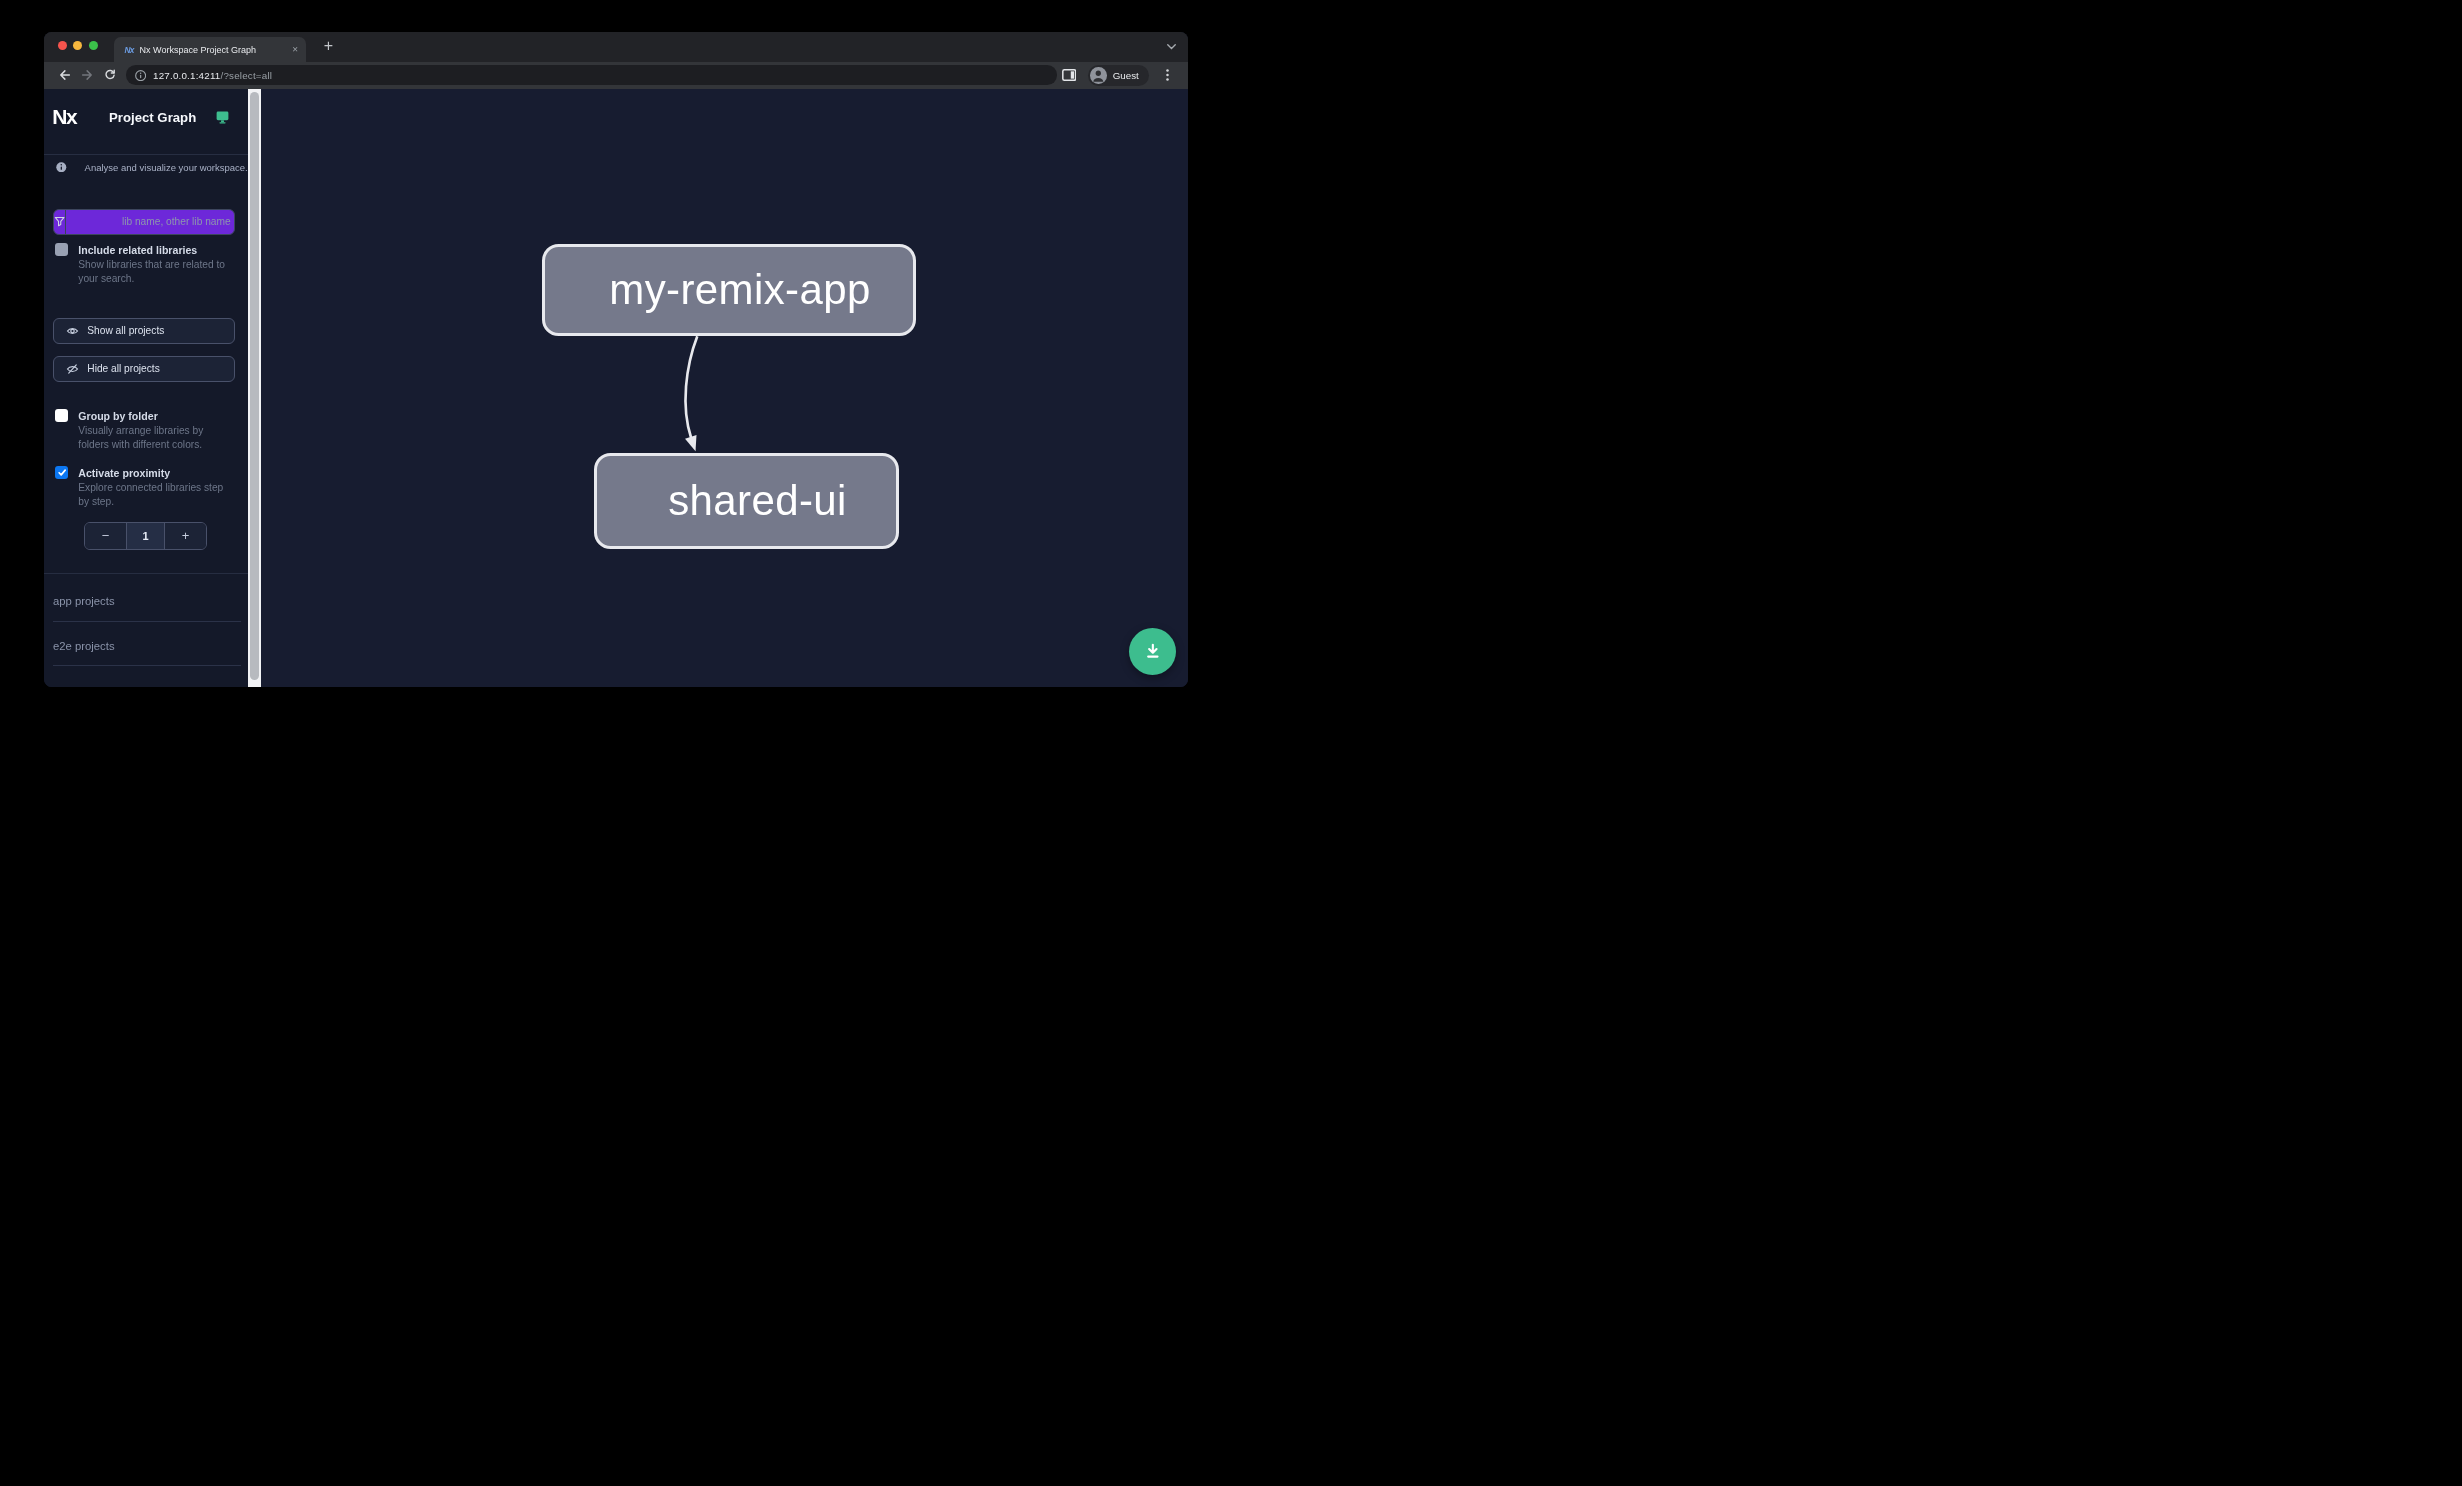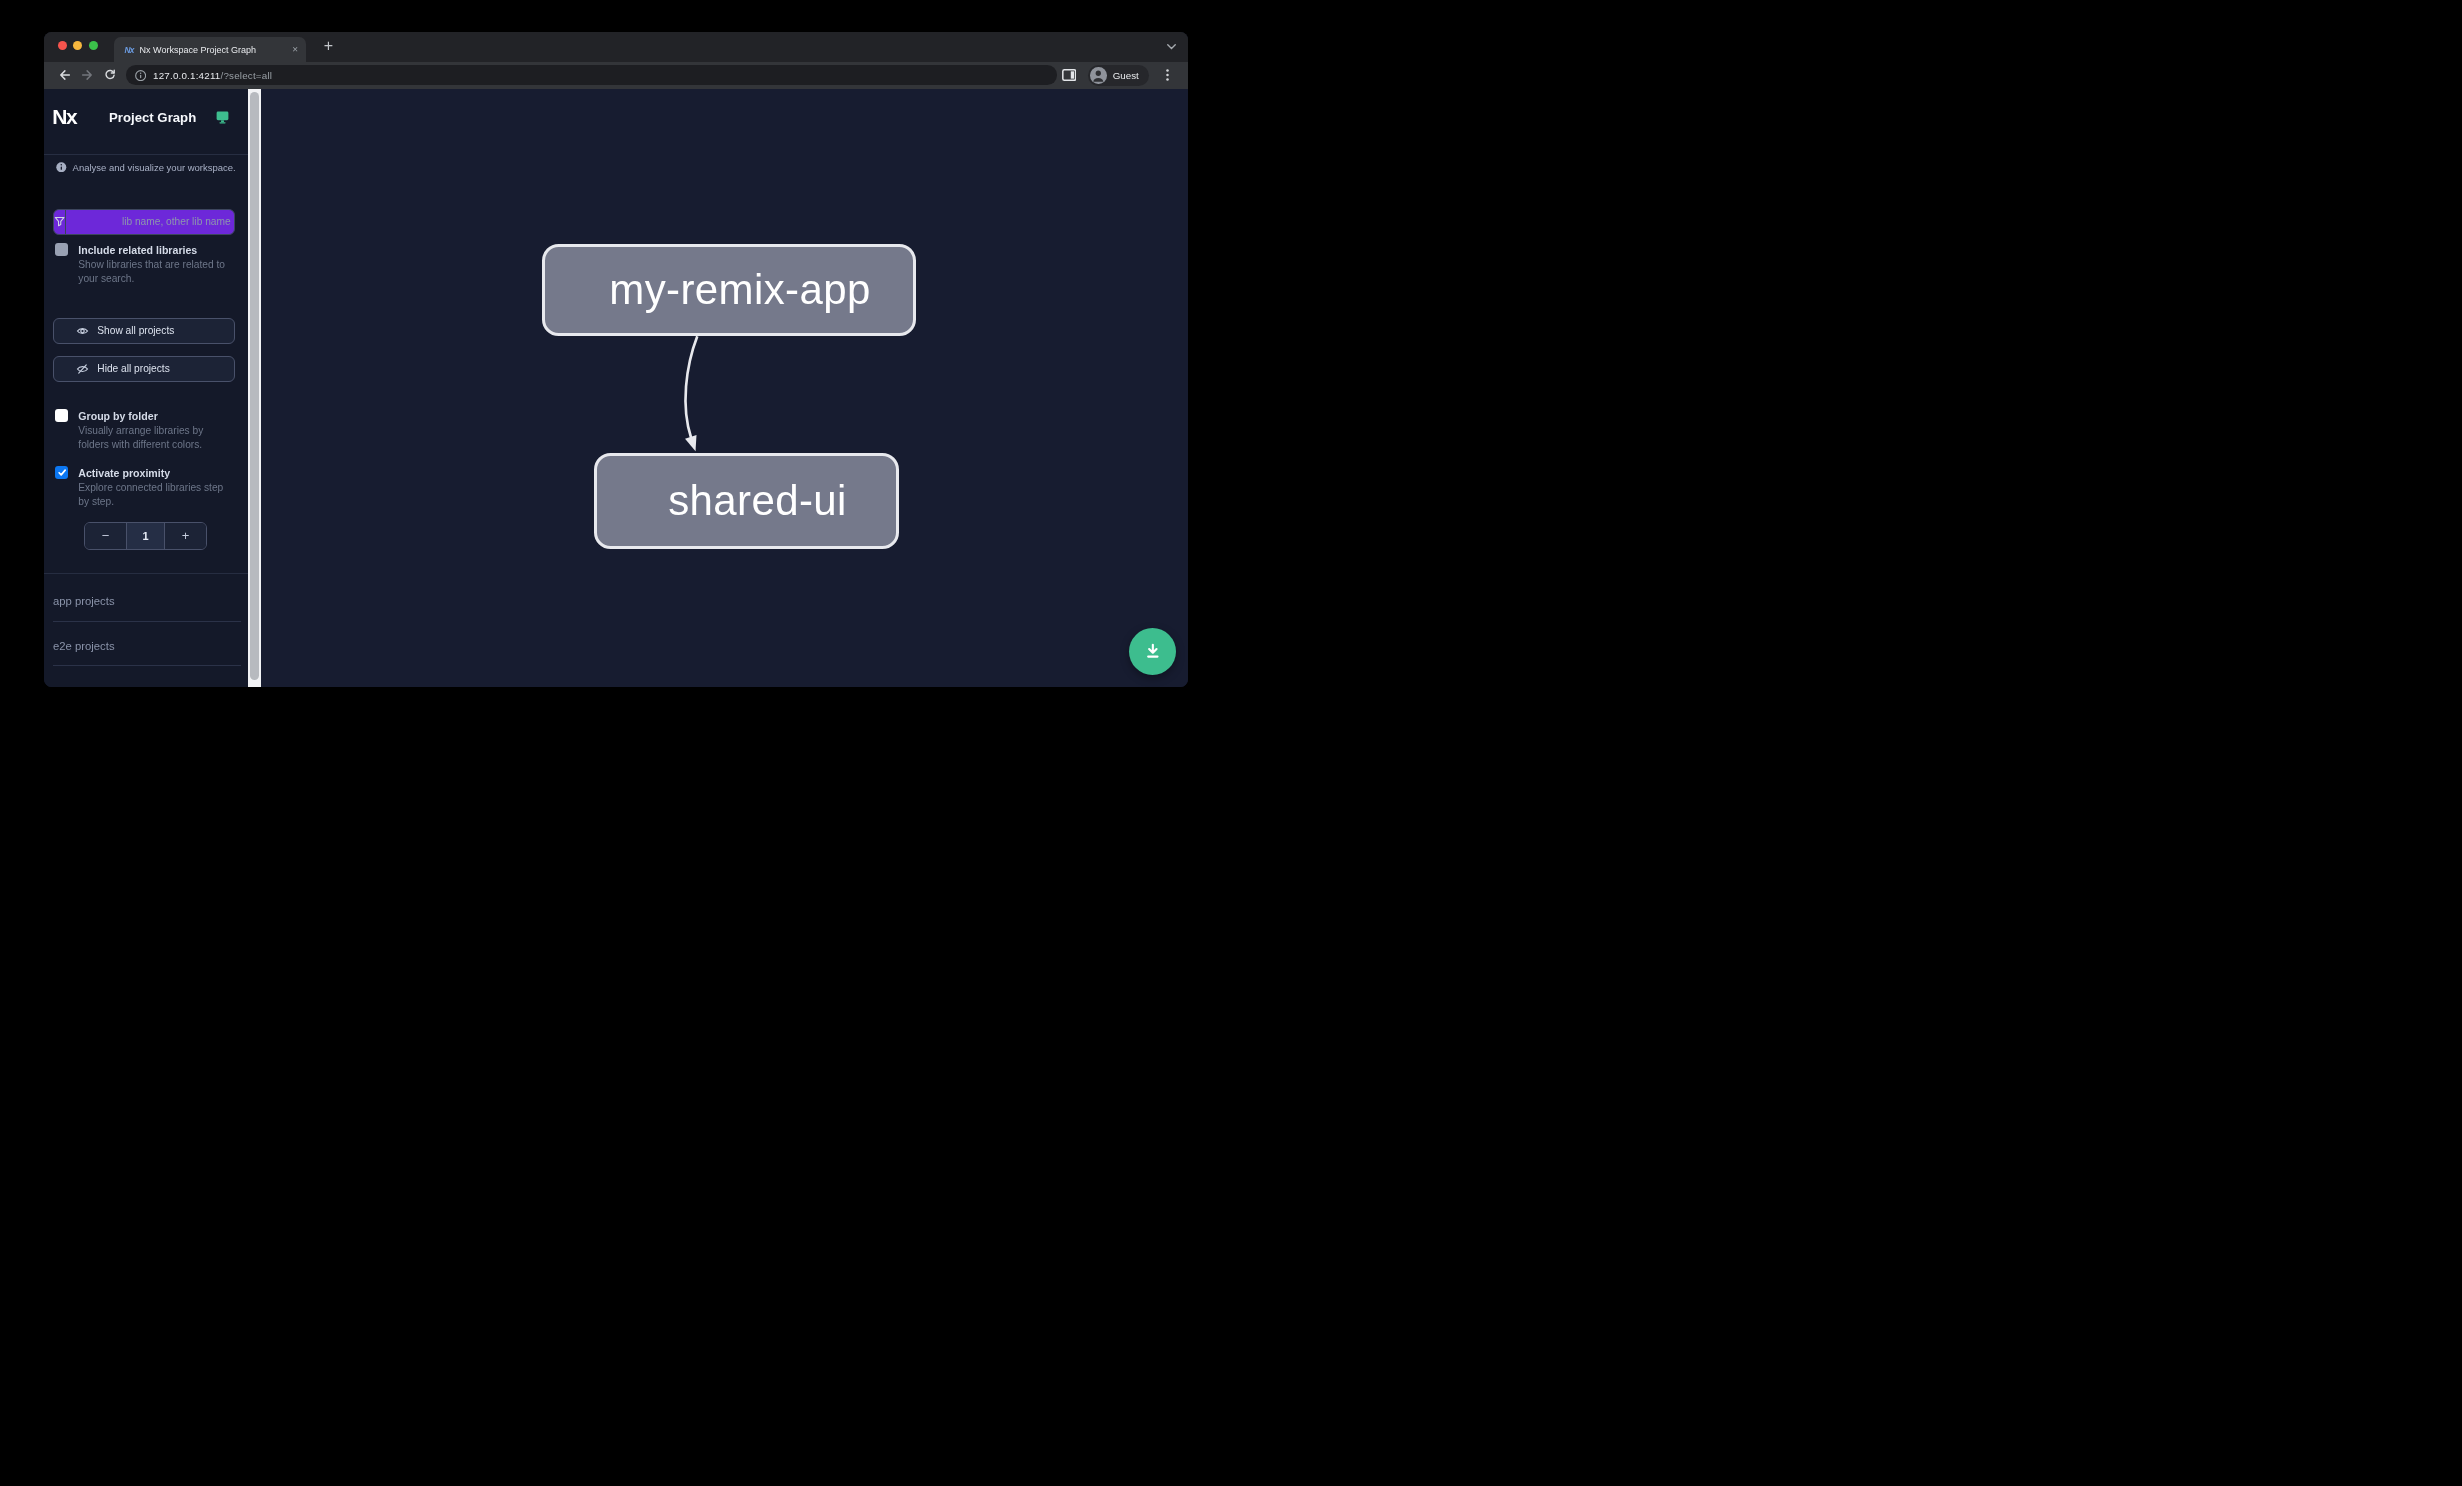--- a/index.html
+++ b/index.html
@@ -51,21 +51,21 @@
   .canvas { position:relative; flex:1; background:#171c30; overflow:hidden; }
 
   
   .sb-header { position:absolute; left:0; top:0; width:204px; height:66px;
                border-bottom:0.8px solid #272e42; }
   .nx-logo { position:absolute; left:8.3px; top:16.6px; font-size:21px; font-weight:800;
              color:#fff; letter-spacing:-1.5px; }
   .sb-title { position:absolute; left:65px; top:21px; font-size:13.2px; font-weight:600; color:#f6f8fc; }
   .monitor { position:absolute; left:172px; top:22px; }
 
-  .sb-tagline { position:absolute; left:12px; top:73px; display:flex; align-items:center; gap:6px; }
+  .sb-tagline { position:absolute; left:12px; top:73px; display:flex; align-items:center; gap:18px; }
   .sb-tagline span { font-size:9.5px; color:#a9b1c6; }
 
   .filter { position:absolute; left:9px; top:120px; width:182px; height:26.5px;
             background:#6d28d9; border:0.8px solid #3d465e; border-radius:6px;
             display:flex; align-items:center;gap:48px; }
   .filter-icon-cell { width:26px; height:100%; display:flex; align-items:center;
                       justify-content:center; border-right:0.8px solid #39425a; }
   .filter input { flex:1; height:100%; background:transparent; border:none; outline:none;
                   padding:0 7.6px; font-size:10.2px; color:#dfe5f0;
                   font-family:"Liberation Sans", sans-serif; }
@@ -74,21 +74,21 @@
   .option { position:absolute; left:11.3px; width:186px; display:flex; gap:10px; }
   .cb { flex:none; width:13px; height:13px; border-radius:3px; margin-top:0.8px; }
   .cb-disabled { background:#99a1b3; }
   .cb-unchecked { background:#fff; }
   .cb-checked { background:#0c77f2; display:flex; align-items:center; justify-content:center; }
   .opt-label { font-size:10.6px; font-weight:600; color:#d5dbe8; line-height:14.4px; }
   .opt-desc { font-size:10.2px; color:#6d7689; line-height:14.4px; width:156px; margin-top:0.8px; }
 
   .sb-btn { position:absolute; left:9px; width:182px; height:26.5px; background:#1c2336;
             border:0.8px solid #49516a; border-radius:6px; display:flex; align-items:center;
-            gap:8.3px; padding:0 22px; cursor:default; }
+            gap:8.3px; padding:0 12px; cursor:default; }
   .sb-btn span { font-size:10.2px; font-weight:500; color:#dce2ee; }
 
   .stepper { position:absolute; left:40px; top:433px; width:123px; height:28px;
              border:0.8px solid #49516a; border-radius:6px; display:flex; overflow:hidden; }
   .step-btn { width:41px; background:#1c2336; color:#c7cedf; font-size:13px;
               display:flex; align-items:center; justify-content:center; }
   .step-val { flex:1; background:#252e45; color:#e6ebf5; font-size:11px; font-weight:600;
               display:flex; align-items:center; justify-content:center;
               border-left:0.8px solid #49516a; border-right:0.8px solid #49516a; }
 

